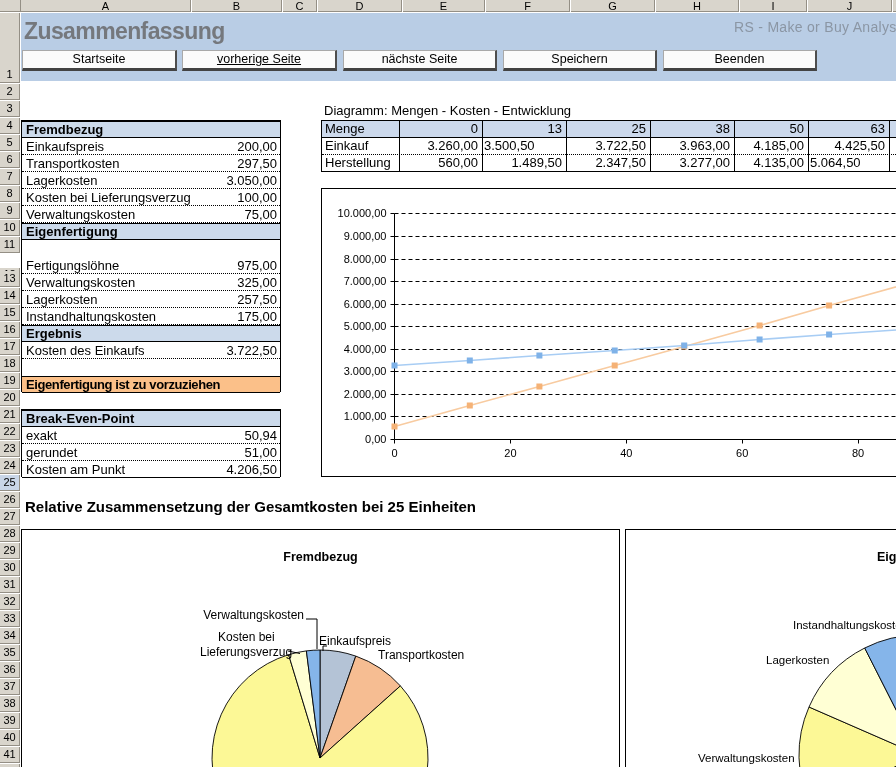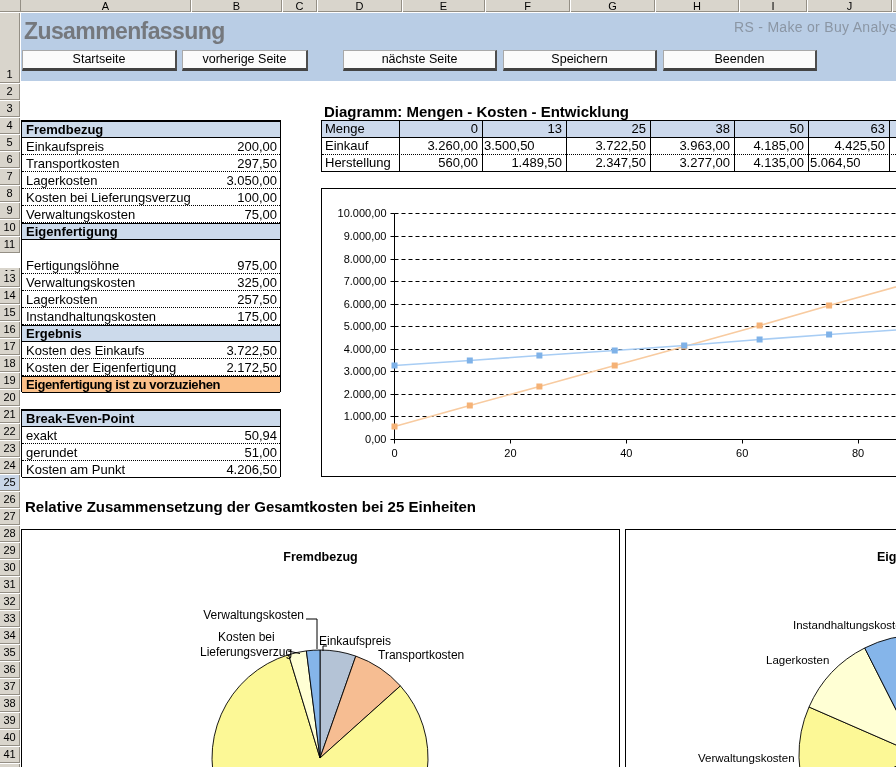--- a/index.html
+++ b/index.html
@@ -19,21 +19,21 @@
   text-align:center; font-size:12.5px; line-height:17px; color:#000; }
 .ltbl { position:absolute; left:21px; width:260px; border:1px solid #000; border-bottom:none; }
 .lt { position:absolute; left:0; width:258px; height:17px; font-size:13px; line-height:17px;
   background:#fff; }
 .lt.hdr { background:#ccdaeb; font-weight:bold; padding-left:4px;
   border-top:1px solid #000; border-bottom:1px solid #000; line-height:15px; }
 .lt.orange { background:#fbc089; font-weight:bold; padding-left:4px; letter-spacing:-0.4px;
   border-top:1px solid #000; border-bottom:1px solid #000; line-height:15px; }
 .ll { position:absolute; left:4px; }
 .lv { position:absolute; right:3px; }
-.dhead { position:absolute; left:324px; top:103px; font-size:15px; font-weight:bold; color:#000; }
+.dhead { position:absolute; left:324px; top:103px; font-size:13px; font-weight:normal; color:#000; }
 .dtbl { position:absolute; left:321px; top:120px; width:575px; height:52px; border:1px solid #000; border-right:none; }
 .dtr { position:absolute; left:0; width:100%; height:17px; }
 .dtr.mr { background:#ccd9ec; }
 .dtc { position:absolute; top:0; height:17px; font-size:13px; line-height:16px; }
 .chart1 { position:absolute; left:321px; top:188px; width:576px; height:289px;
   border:1px solid #000; background:#fff; }
 .t10 { font-size:11px; font-family:"Liberation Sans",sans-serif; fill:#000; }
 .relhead { position:absolute; left:25px; top:498px; font-size:15px; font-weight:bold; }
 .chart2 { position:absolute; left:21px; top:529px; width:599px; height:300px;
   border:1px solid #000; background:#fff; }
@@ -94,21 +94,21 @@
 <div class="rh" style="top:679px;height:16px;">37</div>
 <div class="rh" style="top:696px;height:16px;">38</div>
 <div class="rh" style="top:713px;height:16px;">39</div>
 <div class="rh" style="top:730px;height:16px;">40</div>
 <div class="rh" style="top:747px;height:16px;">41</div>
 <div class="rh" style="top:764px;height:16px;">42</div>
 <div class="band"></div>
 <div class="title">Zusammenfassung</div>
 <div class="rs">RS - Make or Buy Analyse</div>
 <div class="btn" style="left:22px;width:155px;">Startseite</div>
-<div class="btn" style="left:182px;width:126px;">vorherige Seite</div>
+<div class="btn" style="left:182px;width:155px;text-decoration:underline;">vorherige Seite</div>
 <div class="btn" style="left:343px;width:154px;">nächste Seite</div>
 <div class="btn" style="left:503px;width:154px;">Speichern</div>
 <div class="btn" style="left:663px;width:154px;">Beenden</div>
 <div class="ltbl" style="top:120px;height:272px;">
     <div class="lt hdr" style="top:0px;">Fremdbezug</div>
     <div class="lt" style="top:17px;border-bottom:1px dotted #000;">
       <span class="ll">Einkaufspreis</span>
       <span class="lv">200,00</span>
     </div>
     <div class="lt" style="top:34px;border-bottom:1px dotted #000;">
@@ -141,24 +141,20 @@
       <span class="lv">257,50</span>
     </div>
     <div class="lt" style="top:187px;border-bottom:1px dotted #000;">
       <span class="ll">Instandhaltungskosten</span>
       <span class="lv">175,00</span>
     </div>
     <div class="lt hdr" style="top:204px;">Ergebnis</div>
     <div class="lt" style="top:221px;border-bottom:1px dotted #000;">
       <span class="ll">Kosten des Einkaufs</span>
       <span class="lv">3.722,50</span>
-    </div>
-    <div class="lt" style="top:238px;border-bottom:1px dotted #000;">
-      <span class="ll">Kosten der Eigenfertigung</span>
-      <span class="lv">2.172,50</span>
     </div>
     <div class="lt orange" style="top:255px;">Eigenfertigung ist zu vorzuziehen</div>
   </div>
 <div class="ltbl" style="top:409px;height:68px;border-bottom:1px solid #000;">
     <div class="lt hdr" style="top:0px;">Break-Even-Point</div>
     <div class="lt" style="top:17px;border-bottom:1px dotted #000;">
       <span class="ll">exakt</span>
       <span class="lv">50,94</span>
     </div>
     <div class="lt" style="top:34px;border-bottom:1px dotted #000;">

